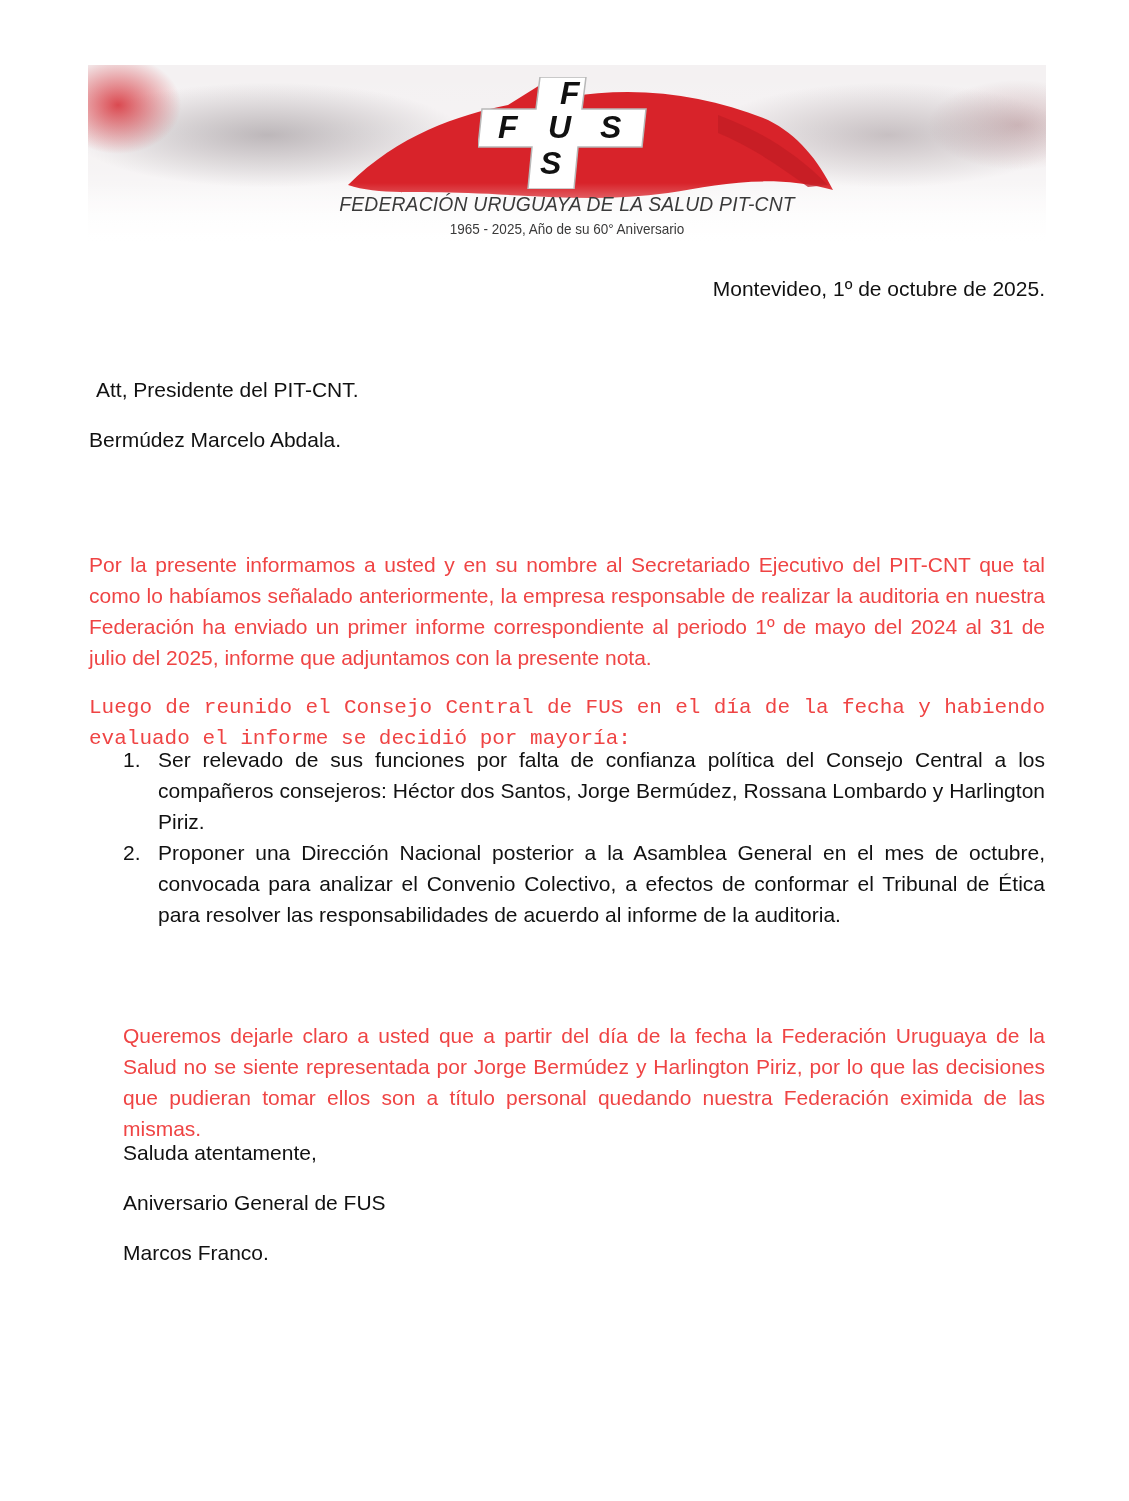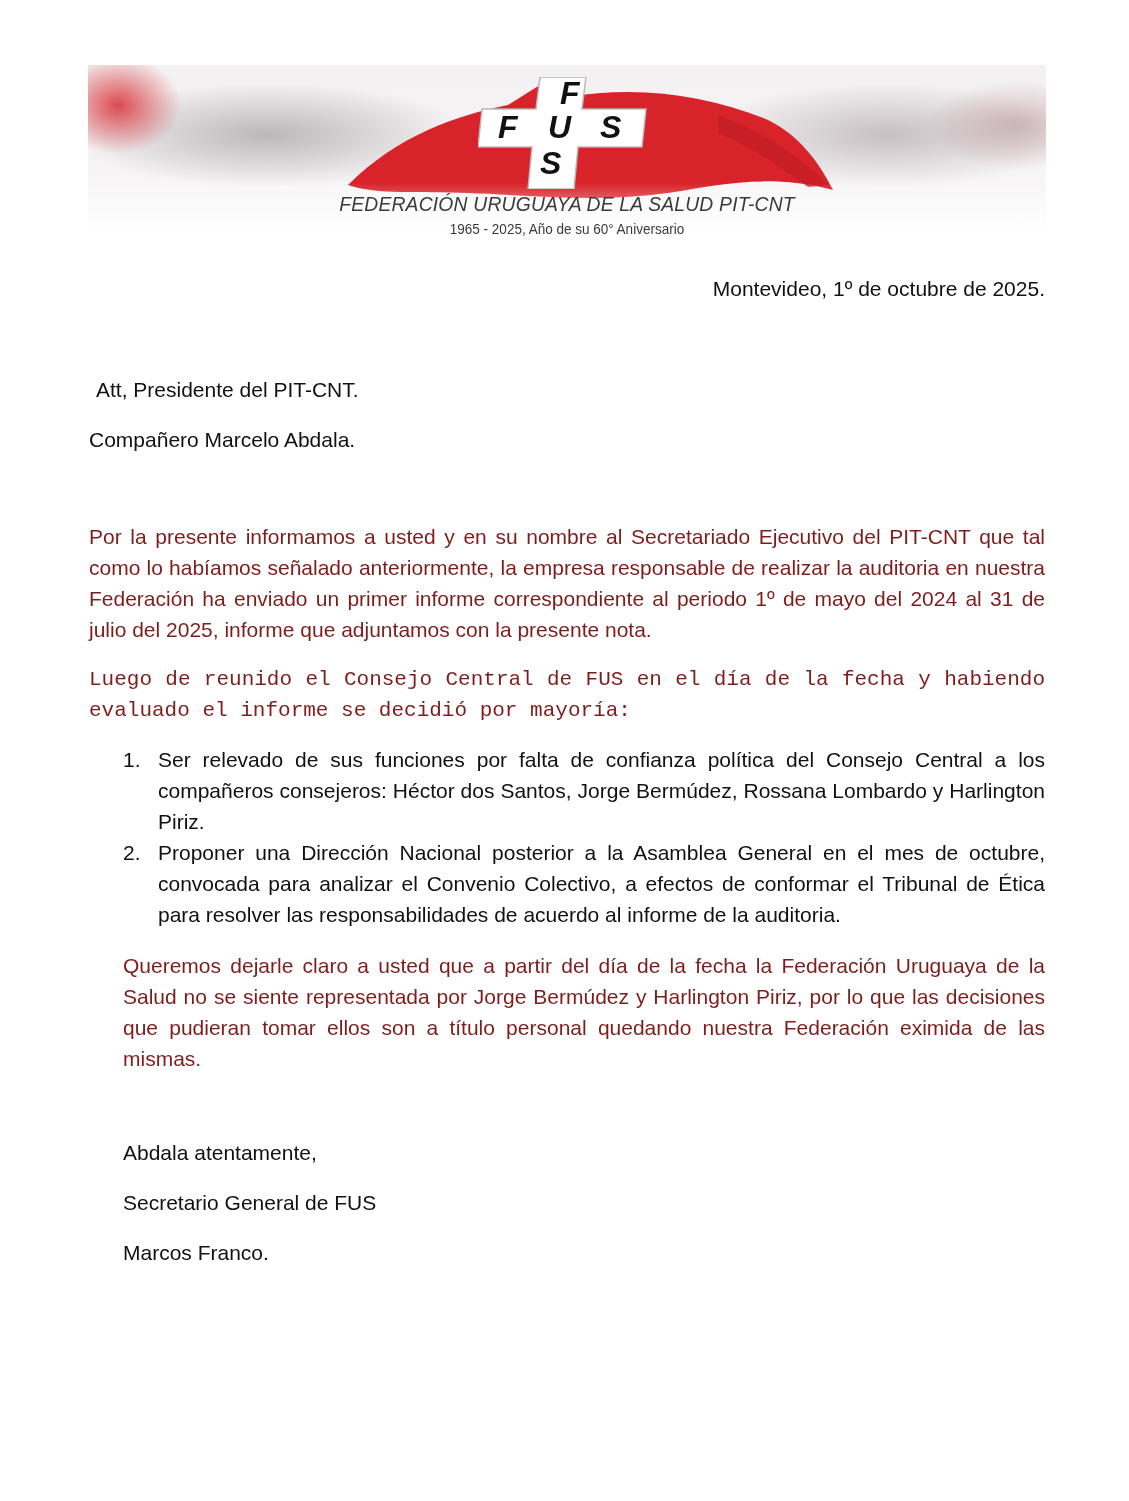--- a/index.html
+++ b/index.html
@@ -18,22 +18,22 @@
       background: linear-gradient(180deg, rgba(255,255,255,0), #ffffff 85%); }
     .brush { position: absolute; left: 250px; top: 10px; width: 500px; height: 130px; }
     .cross { position: absolute; left: 390px; top: 12px; width: 170px; height: 112px; }
     .org-name { position: absolute; left: 0; right: 0; top: 127px; text-align: center;
       font-family: "Liberation Sans", sans-serif; font-style: italic; font-size: 21px;
       color: #3a3a3a; letter-spacing: 0.2px; transform: scaleX(0.92); }
     .org-sub { position: absolute; left: 0; right: 0; top: 155px; text-align: center;
       font-family: "Liberation Sans", sans-serif; font-size: 15px; color: #3a3a3a;
       transform: scaleX(0.9); }
     .text { position: absolute; font-size: 21px; line-height: 31px; color: #111111; white-space: nowrap; }
-    .para { position: absolute; font-size: 21px; line-height: 31px; color: #7f1d1d;
-            text-align: justify; text-align-last: left; }
+    .para { position: absolute; font-size: 21px; line-height: 31px; color: #ef4444;
+            text-align: justify; text-align-last: left; margin-top: 28px; }
     .date { right: 84px; top: 273px; }
     .list { position: absolute; left: 123px; width: 922px; margin: 0; padding: 0; list-style: none; }
     .list li { position: relative; padding-left: 35px; font-size: 21px; line-height: 31px;
                text-align: justify; text-align-last: left; }
     .list .num { position: absolute; left: 0; top: 0; }
   </style>
 </head>
 <body>
 
 <div class="banner">
@@ -51,34 +51,34 @@
   <div style="position:absolute;left:512px;top:44px;font:italic bold 32px 'Liberation Sans',sans-serif;color:#111;">S</div>
   <div style="position:absolute;left:452px;top:80px;font:italic bold 32px 'Liberation Sans',sans-serif;color:#111;">S</div>
   <div class="banner-fade"></div>
   <div class="org-name">FEDERACIÓN URUGUAYA DE LA SALUD PIT-CNT</div>
   <div class="org-sub">1965 - 2025, Año de su 60° Aniversario</div>
 </div>
 
 <div class="text date">Montevideo, 1º de octubre de 2025.</div>
 
 <div class="text" style="left:96px; top:374px;">Att, Presidente del PIT-CNT.</div>
-<div class="text" style="left:89px; top:424px;">Compañero Marcelo Abdala.</div>
+<div class="text" style="left:89px; top:424px;">Bermúdez Marcelo Abdala.</div>
 
 <div class="para" style="left:89px; top:521px; width:956px;">Por la presente informamos a usted y en su nombre al Secretariado Ejecutivo del PIT-CNT que tal como lo habíamos señalado anteriormente, la empresa responsable de realizar la auditoria en nuestra Federación ha enviado un primer informe correspondiente al periodo 1º de mayo del 2024 al 31 de julio del 2025, informe que adjuntamos con la presente nota.</div>
 
 <div class="para" style="left:89px; top:664px; width:956px;font-family:Liberation Mono, monospace;">Luego de reunido el Consejo Central de FUS en el día de la fecha y habiendo evaluado el informe se decidió por mayoría:</div>
 
 <ol class="list" style="top:744px;">
   <li>
     <span class="num">1.</span>
     <span>Ser relevado de sus funciones por falta de confianza política del Consejo Central a los compañeros consejeros: Héctor dos Santos, Jorge Bermúdez, Rossana Lombardo y Harlington Piriz.</span>
   </li>
   <li>
     <span class="num">2.</span>
     <span>Proponer una Dirección Nacional posterior a la Asamblea General en el mes de octubre, convocada para analizar el Convenio Colectivo, a efectos de conformar el Tribunal de Ética para resolver las responsabilidades de acuerdo al informe de la auditoria.</span>
   </li>
 </ol>
 
-<div class="para" style="left:123px; top:950px; width:922px;">Queremos dejarle claro a usted que a partir del día de la fecha la Federación Uruguaya de la Salud no se siente representada por Jorge Bermúdez y Harlington Piriz, por lo que las decisiones que pudieran tomar ellos son a título personal quedando nuestra Federación eximida de las mismas.</div>
+<div class="para" style="left:123px; top:992px; width:922px;">Queremos dejarle claro a usted que a partir del día de la fecha la Federación Uruguaya de la Salud no se siente representada por Jorge Bermúdez y Harlington Piriz, por lo que las decisiones que pudieran tomar ellos son a título personal quedando nuestra Federación eximida de las mismas.</div>
 
-<div class="text" style="left:123px; top:1137px;">Abdala atentamente,</div>
-<div class="text" style="left:123px; top:1187px;">Secretario General de FUS</div>
+<div class="text" style="left:123px; top:1137px;">Saluda atentamente,</div>
+<div class="text" style="left:123px; top:1187px;">Aniversario General de FUS</div>
 <div class="text" style="left:123px; top:1237px;text-align:center;">Marcos Franco.</div>
 
 </body></html>

